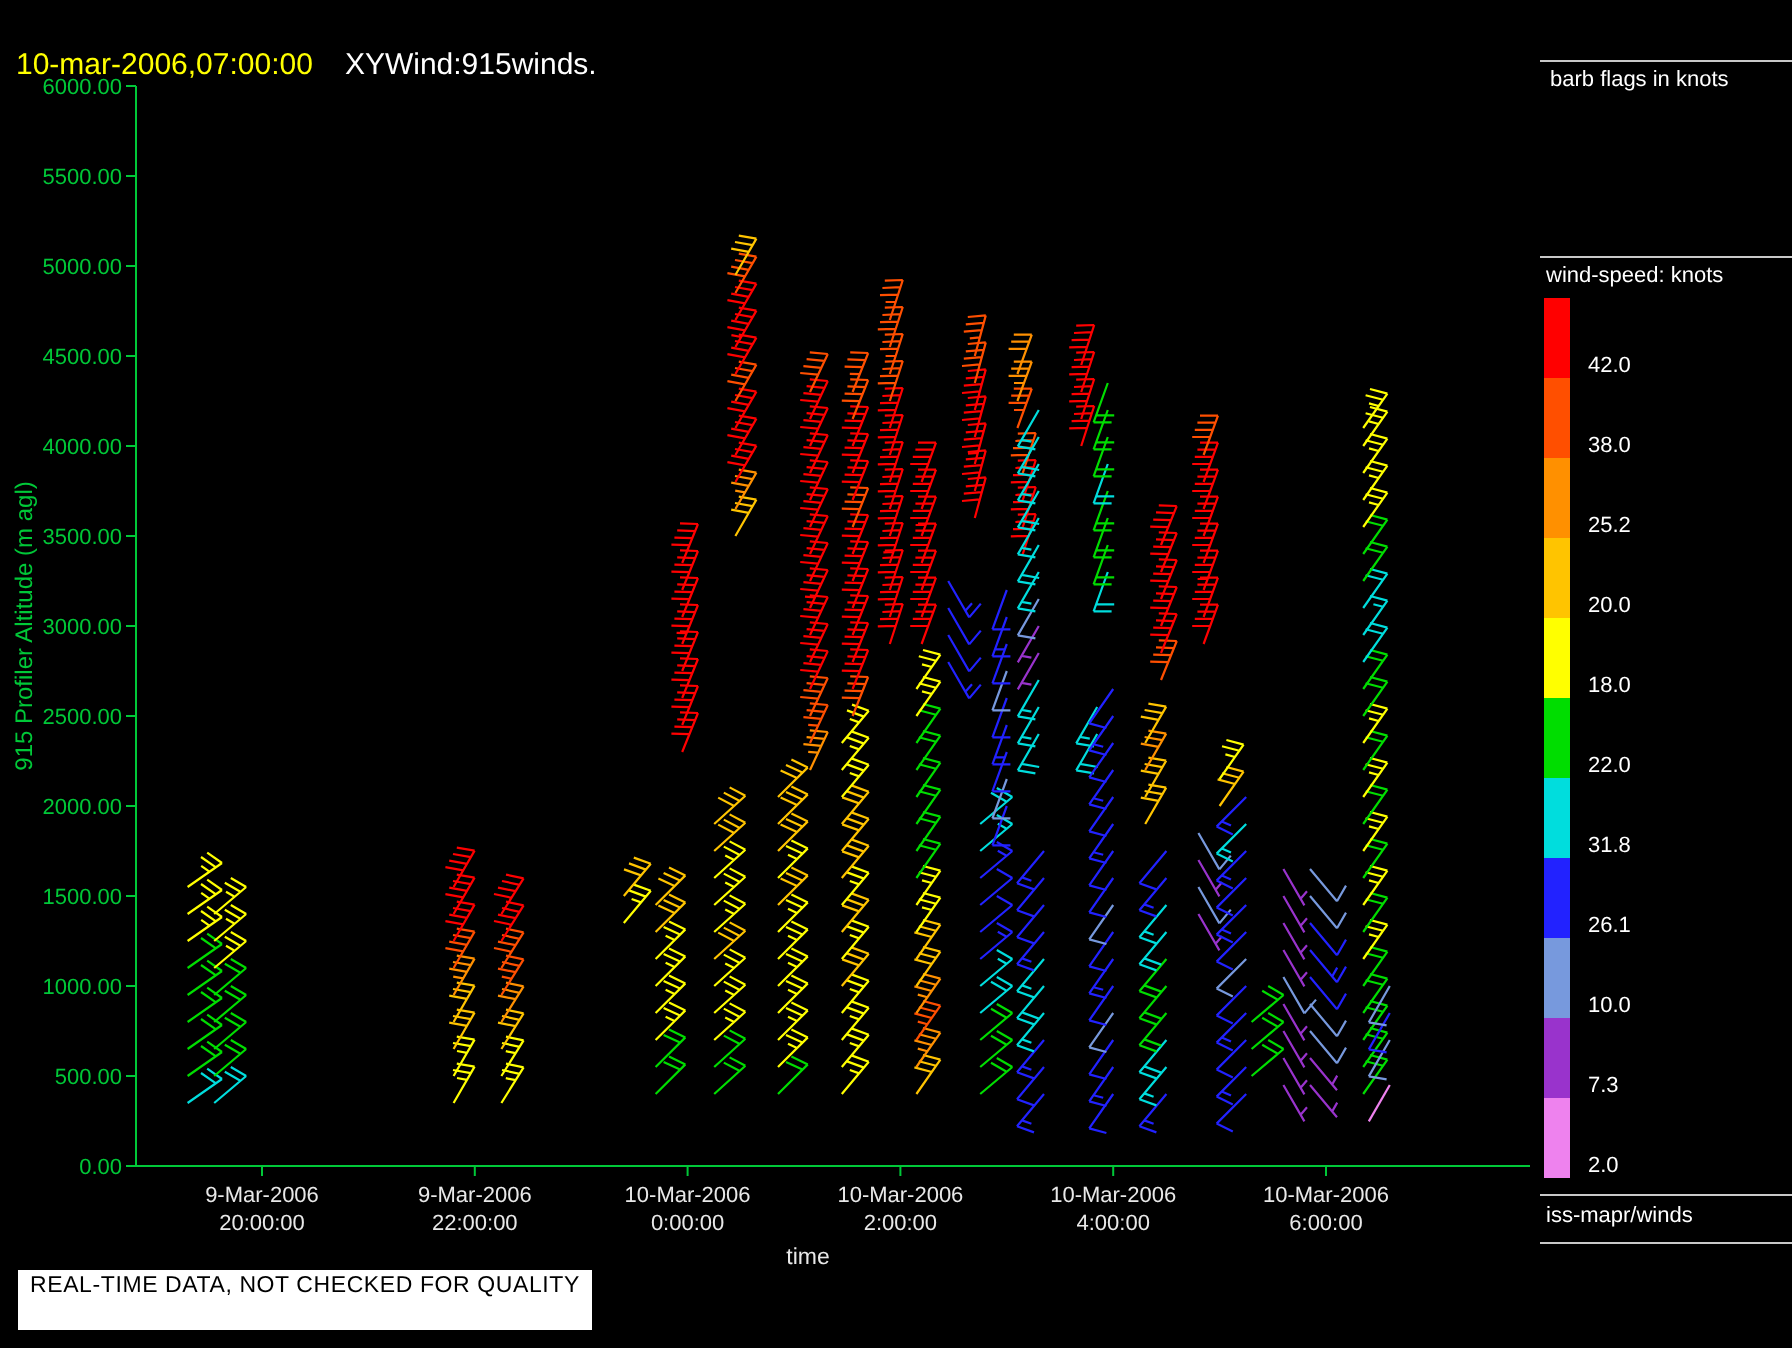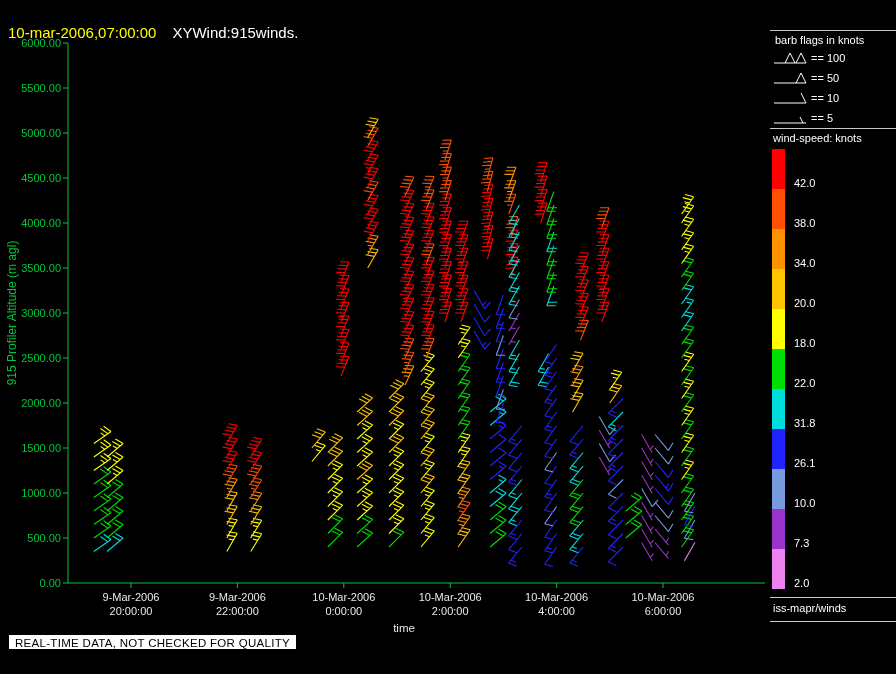--- a/index.html
+++ b/index.html
@@ -18,21 +18,21 @@
   .flag-row{display:flex;align-items:center;height:20px;}
   .flag-row svg{width:36px;height:14px;flex:none;}
   .flag-label{margin-left:3px;}
   .panel-title2{position:absolute;left:3px;top:132px;}
   .colorbar{position:absolute;left:2px;top:149px;}
   .cb-row{display:flex;align-items:flex-end;}
   .cb-seg{width:13px;height:40px;flex:none;}
   .cb-label{margin-left:9px;color:#fff;}
   .source-label{position:absolute;left:3px;top:602px;}
   .notice{position:absolute;left:9px;top:635px;background:#fff;color:#000;
-          font-size:11.5px;padding:2px 6px 0 6px;letter-spacing:.3px;}
+          font-size:11.5px;padding:2px 6px 16px 6px;letter-spacing:.3px;}
 </style>
 </head>
 <body>
 
 <div class="titlebar"><span class="ts">10-mar-2006,07:00:00</span><span class="main-title">XYWind:915winds.</span></div>
 
 <svg class="plot-svg" width="770" height="674" viewBox="0 0 770 674">
     <g>
       <line x1="68" y1="43" x2="68" y2="583" stroke="#00c838" stroke-width="1"></line>
       <line x1="63" y1="583" x2="68" y2="583" stroke="#00c838"></line>
@@ -438,62 +438,36 @@
       <path d="M694.9 520.0 L684.4 538.2 M684.4 538.2 L693.3 539.7" stroke="#7799dd" fill="none" stroke-width="1.1"></path>
       <path d="M694.9 506.5 L684.4 524.7 M684.4 524.7 L693.3 526.2" stroke="#2222ff" fill="none" stroke-width="1.1"></path>
       <path d="M694.9 493.0 L684.4 511.2 M684.4 511.2 L693.3 512.7" stroke="#7799dd" fill="none" stroke-width="1.1"></path>
     </g>
   </svg>
 
 <div class="panel">
   <div class="sep sep1"></div>
   <div class="panel-title1">barb flags in knots</div>
 
-  <div class="flag-rows">
-    <div class="flag-row">
-      <svg viewBox="0 0 36 14">
-        <path d="M2 12 L34 12 M34 12 L29 2 L24 12 M23 12 L18 2 L13 12" stroke="#fff" fill="none" stroke-width="1"></path>
-      </svg>
-      <span class="flag-label">== 100</span>
-    </div>
-    <div class="flag-row">
-      <svg viewBox="0 0 36 14">
-        <path d="M2 12 L34 12 M34 12 L29 2 L24 12" stroke="#fff" fill="none" stroke-width="1"></path>
-      </svg>
-      <span class="flag-label">== 50</span>
-    </div>
-    <div class="flag-row">
-      <svg viewBox="0 0 36 14">
-        <path d="M2 12 L34 12 M34 12 L29 2" stroke="#fff" fill="none" stroke-width="1"></path>
-      </svg>
-      <span class="flag-label">== 10</span>
-    </div>
-    <div class="flag-row">
-      <svg viewBox="0 0 36 14">
-        <path d="M2 12 L34 12 M31 12 L28 6" stroke="#fff" fill="none" stroke-width="1"></path>
-      </svg>
-      <span class="flag-label">== 5</span>
-    </div>
-  </div>
 
   <div class="sep sep2"></div>
   <div class="panel-title2">wind-speed: knots</div>
 
   <div class="colorbar">
       <div class="cb-row">
         <div class="cb-seg" style="background: rgb(255, 0, 0);"></div>
         <span class="cb-label">42.0</span>
       </div>
       <div class="cb-row">
         <div class="cb-seg" style="background: rgb(255, 79, 0);"></div>
         <span class="cb-label">38.0</span>
       </div>
       <div class="cb-row">
         <div class="cb-seg" style="background: rgb(255, 144, 0);"></div>
-        <span class="cb-label">34.0</span>
+        <span class="cb-label">25.2</span>
       </div>
       <div class="cb-row">
         <div class="cb-seg" style="background: rgb(255, 196, 0);"></div>
         <span class="cb-label">20.0</span>
       </div>
       <div class="cb-row">
         <div class="cb-seg" style="background: rgb(255, 255, 0);"></div>
         <span class="cb-label">18.0</span>
       </div>
       <div class="cb-row">

